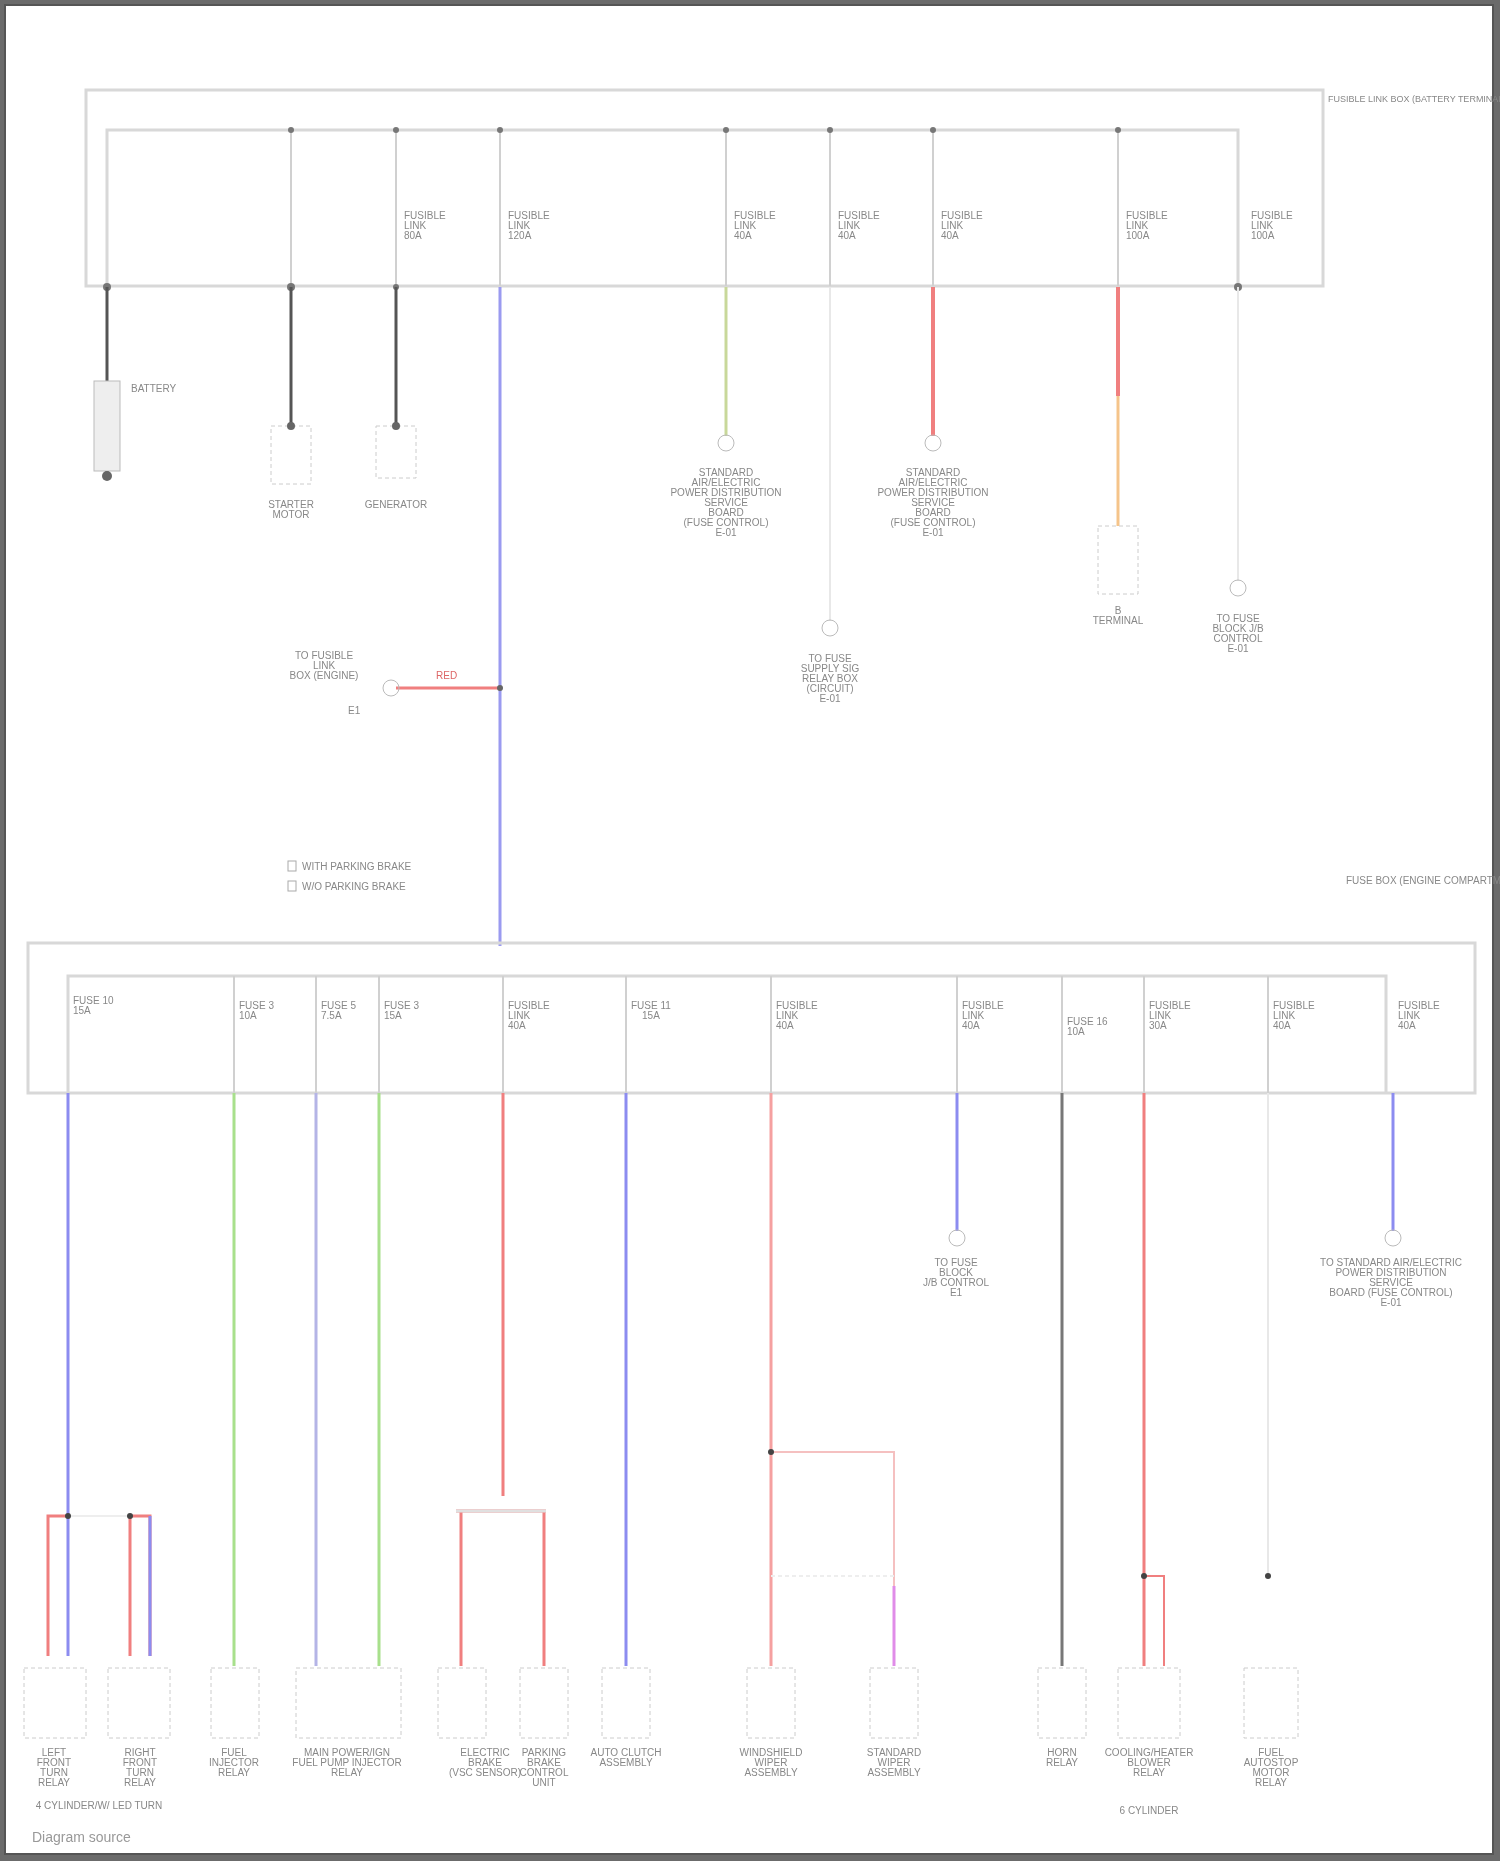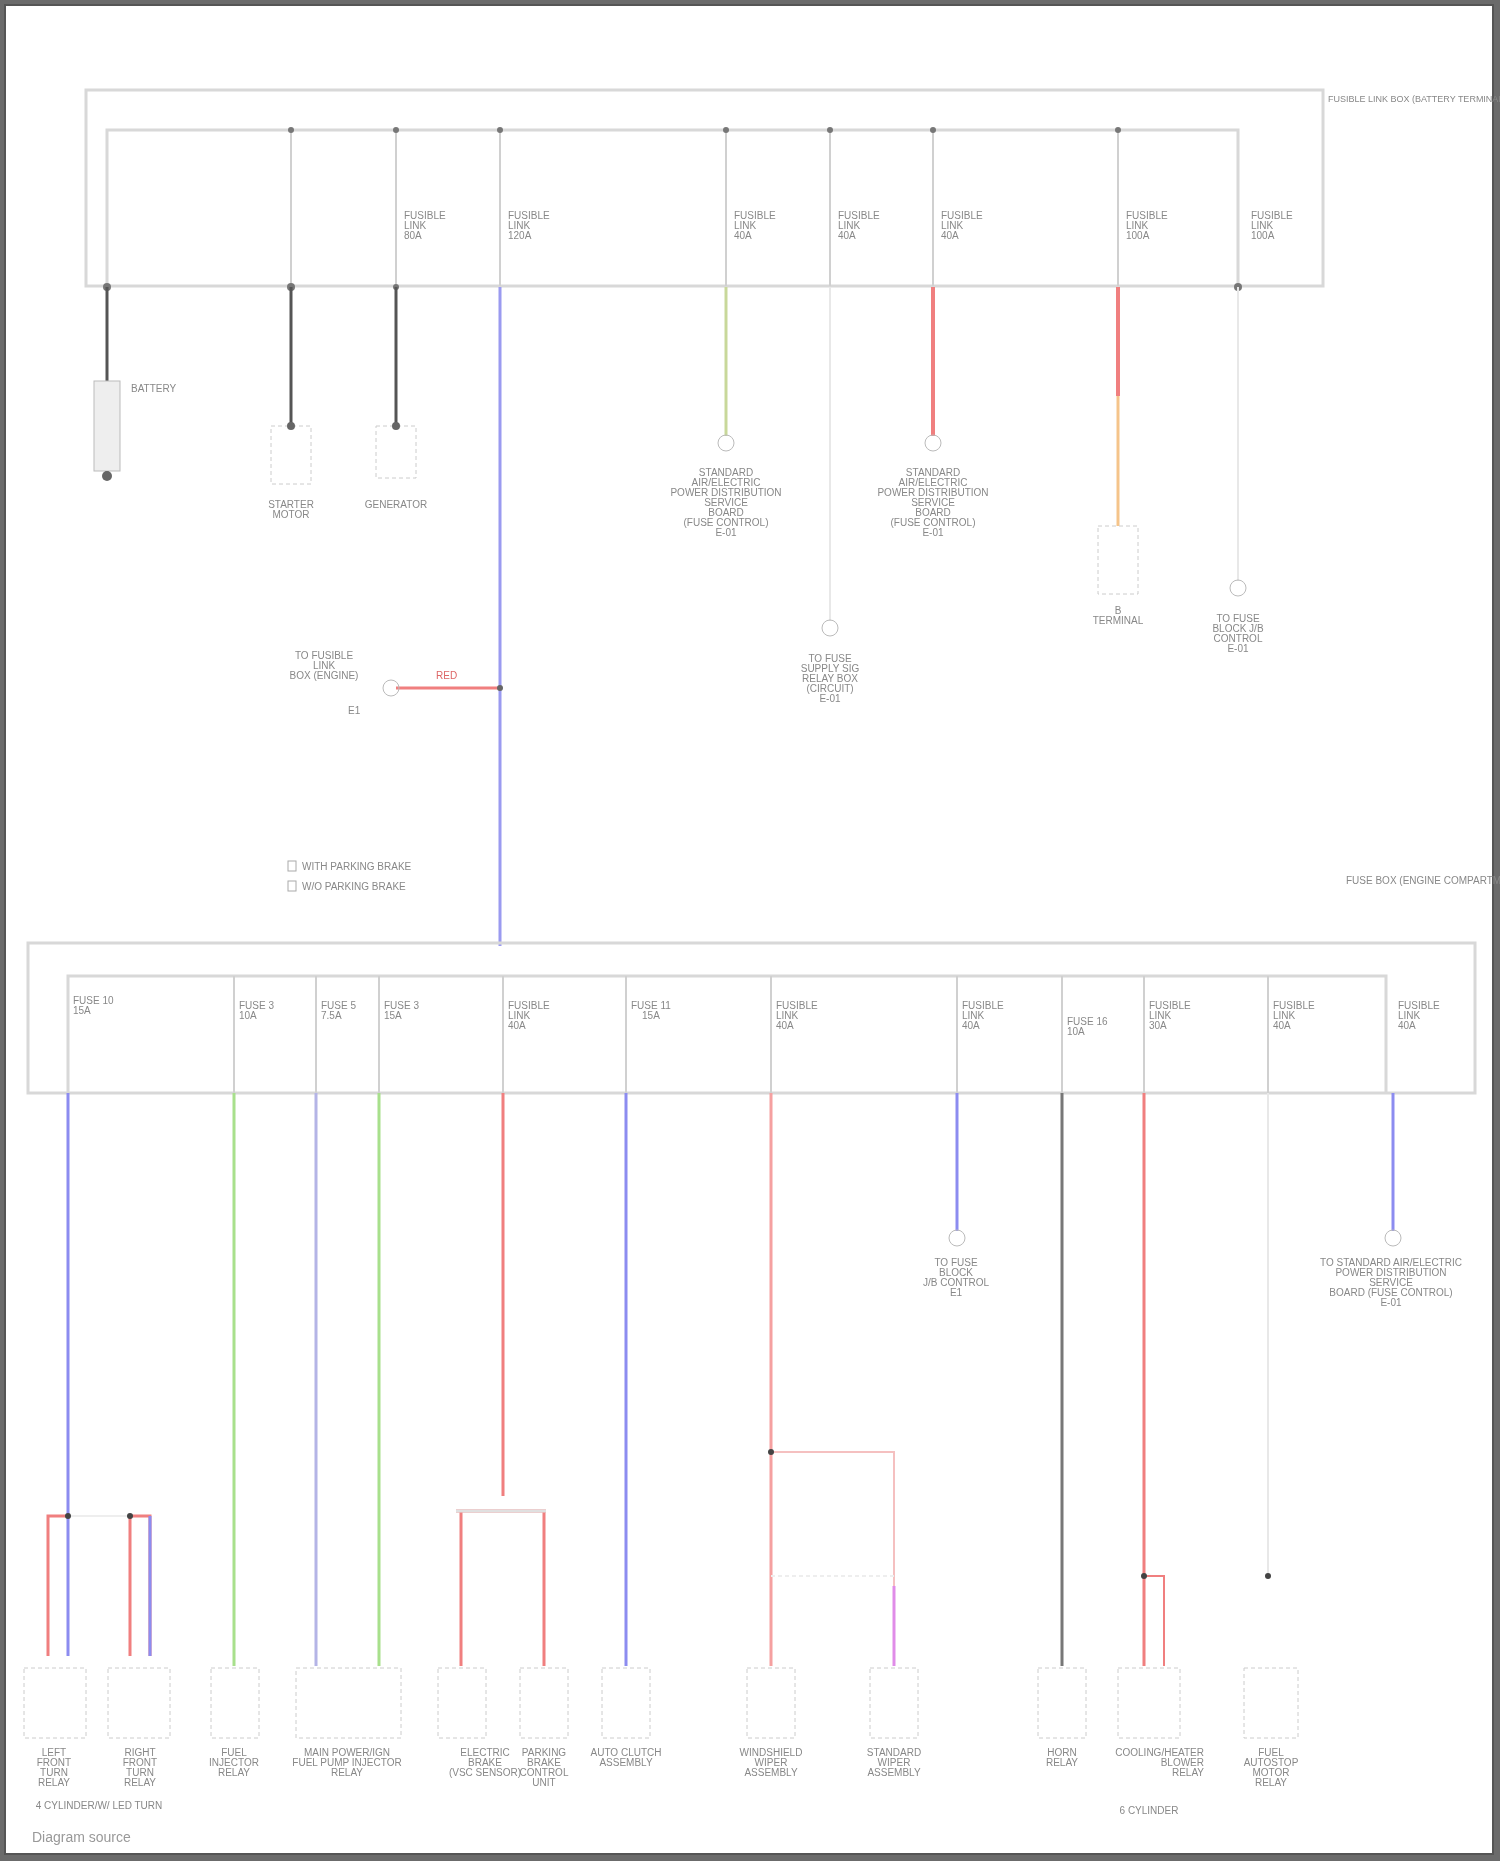--- a/index.html
+++ b/index.html
@@ -252,21 +252,21 @@
   <div class="lbl" style="left:575px;top:1742px;width:90px;">AUTO CLUTCH
 ASSEMBLY</div>
   <div class="lbl" style="left:720px;top:1742px;width:90px;">WINDSHIELD
 WIPER
 ASSEMBLY</div>
   <div class="lbl" style="left:843px;top:1742px;width:90px;">STANDARD
 WIPER
 ASSEMBLY</div>
   <div class="lbl" style="left:1016px;top:1742px;width:80px;">HORN
 RELAY</div>
-  <div class="lbl" style="left:1088px;top:1742px;width:110px;text-align:right;">COOLING/HEATER
+  <div class="lbl" style="left:1088px;top:1742px;width:110px;">COOLING/HEATER
 BLOWER
 RELAY</div>
   <div class="lbl" style="left:1220px;top:1742px;width:90px;">FUEL
 AUTOSTOP
 MOTOR
 RELAY</div>
   <div class="lbl" style="left:8px;top:1795px;width:170px;">4 CYLINDER/W/ LED TURN</div>
   <div class="lbl" style="left:1088px;top:1800px;width:110px;">6 CYLINDER</div>
   <div class="lbl" style="left:900px;top:1252px;width:100px;">TO FUSE
 BLOCK

